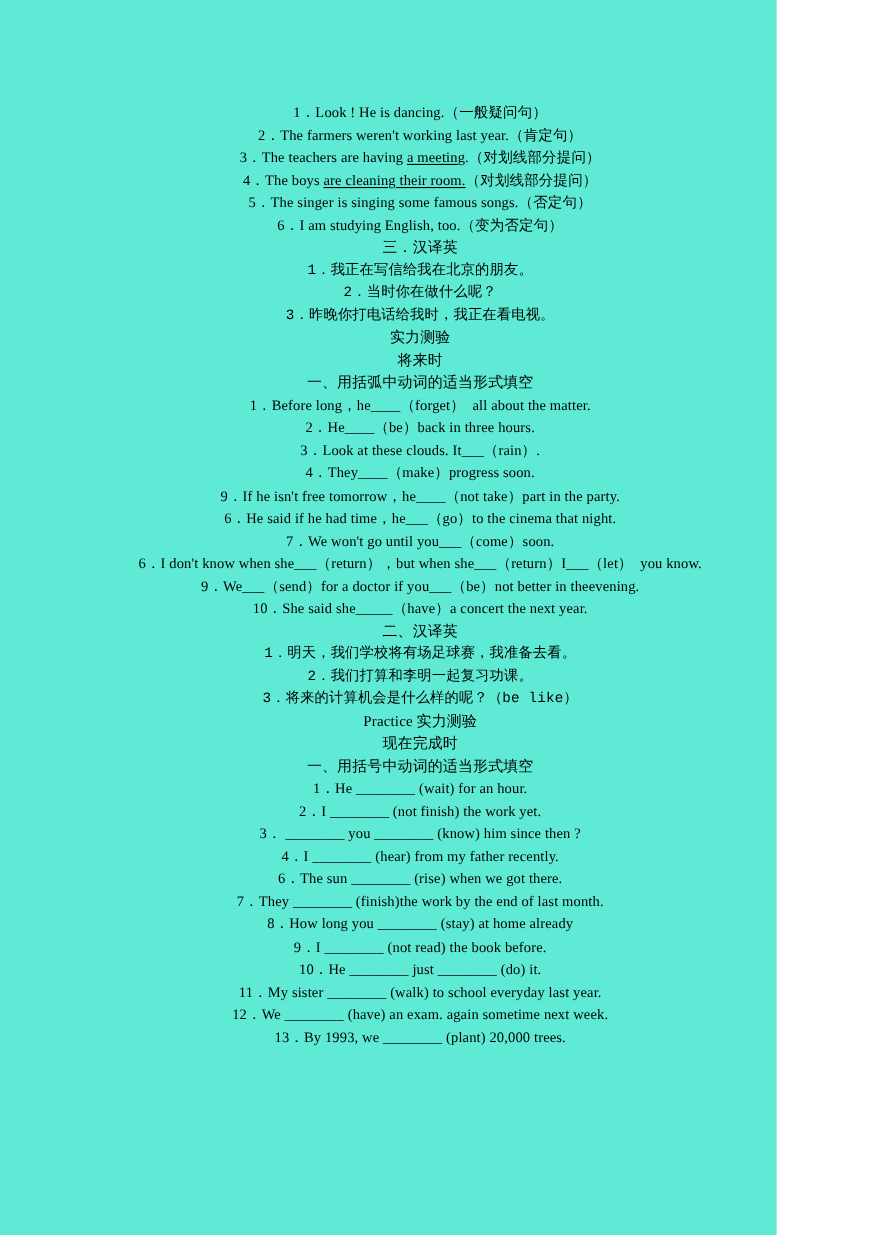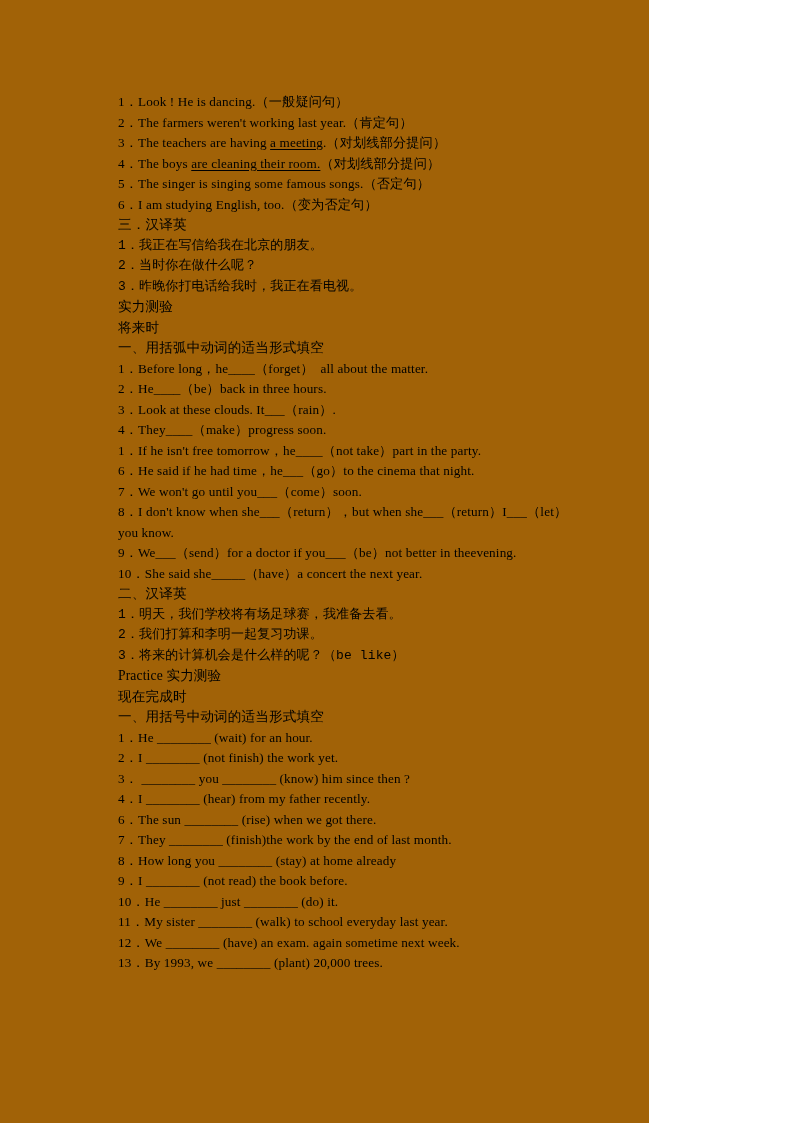--- a/index.html
+++ b/index.html
@@ -10,27 +10,28 @@
   body {
     width: 794px;
     height: 1123px;
     background: #ffffff;
     font-family: "Liberation Serif", "DejaVu Serif", serif;
     color: #000000;
     overflow: hidden;
   }
   .page {
     position: relative;
-    width: 649px;
+    width: 706px;
     height: 1123px;
-    background: #a16207;
+    background: #5eead4;
     box-sizing: border-box;
     padding-top: 92px;
     padding-left: 118px;
     padding-right: 60px;
+    text-align: center;
   }
   .doc-body {
     font-size: 13.2px;
     line-height: 20.5px;
   }
   .line {
     white-space: pre-wrap;
     min-height: 20.5px;
     letter-spacing: 0.01em;
   }
@@ -71,24 +72,24 @@
     </div>
 
     <div>
       <div class="line heading-cn">实力测验</div>
       <div class="line heading-cn">将来时</div>
       <div class="line heading-cn">一、用括弧中动词的适当形式填空</div>
       <div class="line">1．Before long，he____（forget）  all about the matter.</div>
       <div class="line">2．He____（be）back in three hours.</div>
       <div class="line">3．Look at these clouds. It___（rain）.</div>
       <div class="line">4．They____（make）progress soon.</div>
-      <div class="line">1．If he isn't free tomorrow，he____（not take）part in the party.</div>
+      <div class="line">9．If he isn't free tomorrow，he____（not take）part in the party.</div>
       <div class="line">6．He said if he had time，he___（go）to the cinema that night.</div>
       <div class="line">7．We won't go until you___（come）soon.</div>
-      <div class="line">8．I don't know when she___（return），but when she___（return）I___（let）  you know.</div>
+      <div class="line">6．I don't know when she___（return），but when she___（return）I___（let）  you know.</div>
       <div class="line">9．We___（send）for a doctor if you___（be）not better in theevening.</div>
       <div class="line">10．She said she_____（have）a concert the next year.</div>
     </div>
 
     <div>
       <div class="line heading-cn">二、汉译英</div>
       <div class="line cn">1．明天，我们学校将有场足球赛，我准备去看。</div>
       <div class="line cn">2．我们打算和李明一起复习功课。</div>
       <div class="line cn">3．将来的计算机会是什么样的呢？（be like）</div>
     </div>

